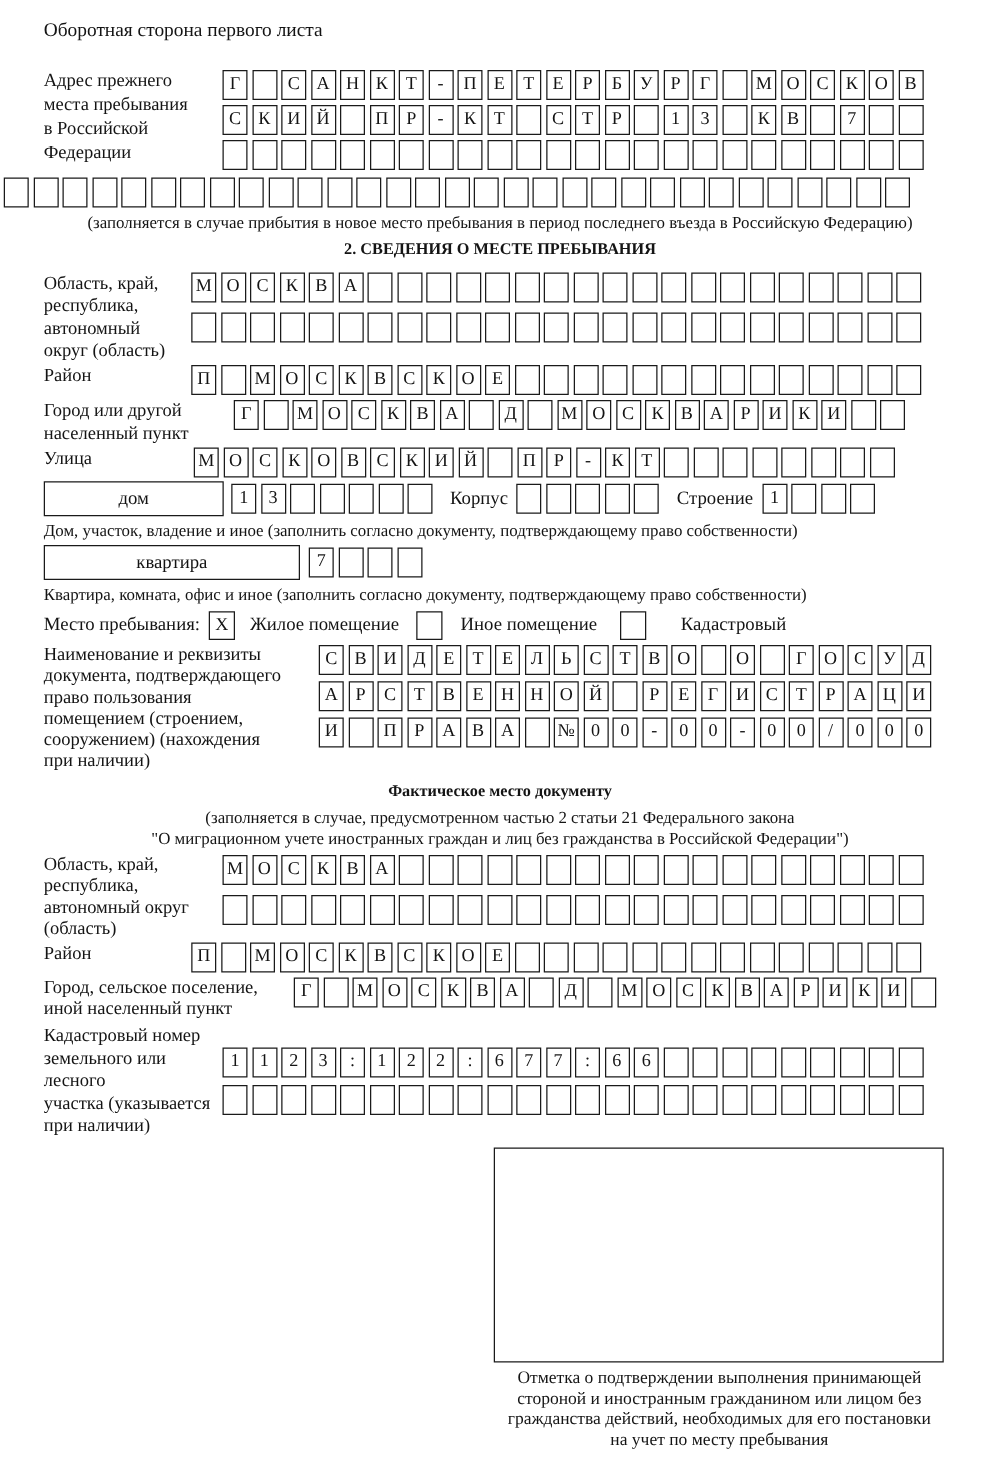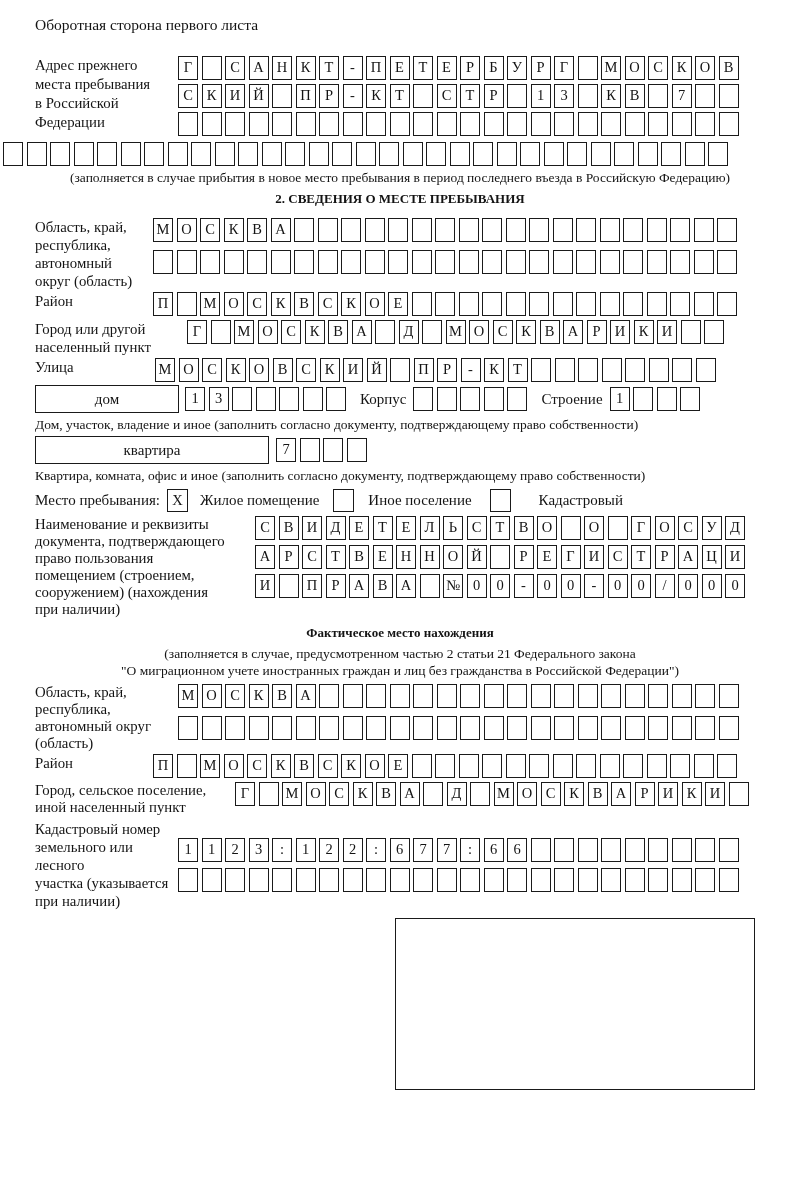--- a/index.html
+++ b/index.html
@@ -354,38 +354,38 @@
     <div class="boxrow" style="margin-left:7px">
         <span class="cb">1</span>
         <span class="cb"></span>
         <span class="cb"></span>
         <span class="cb"></span>
       </div>
   </div>
   <div class="note" style="margin-top:3px">Дом, участок, владение и иное (заполнить согласно документу, подтверждающему право собственности)</div>
 
   <div class="kvrow" style="margin-top:2px">
-    <div class="bigbox" style="width:234px">
+    <div class="bigbox" style="width:205px">
       <span>квартира</span>
     </div>
     <div class="boxrow" style="margin-left:7px">
         <span class="cb">7</span>
         <span class="cb"></span>
         <span class="cb"></span>
         <span class="cb"></span>
       </div>
   </div>
   <div class="note" style="margin-top:3px">Квартира, комната, офис и иное (заполнить согласно документу, подтверждающему право собственности)</div>
 
   <div class="mestorow" style="margin-top:4px">
     <span>Место пребывания:</span>
     <span class="cb chk" style="margin-left:7px">X</span>
     <span style="margin-left:12px">Жилое помещение</span>
     <span class="cb chk" style="margin-left:14px"></span>
-    <span style="margin-left:14px">Иное поселение</span>
+    <span style="margin-left:14px">Иное помещение</span>
     <span class="cb chk" style="margin-left:18px"></span>
     <span style="margin-left:28px">Кадастровый</span>
   </div>
 
   <div class="frow" style="margin-top:4px">
     <div class="lbl" style="width:220px; line-height:17px">Наименование и реквизиты
 документа, подтверждающего
 право пользования
 помещением (строением,
 сооружением) (нахождения
@@ -456,21 +456,21 @@
           <span class="cb">0</span>
           <span class="cb">0</span>
           <span class="cb">/</span>
           <span class="cb">0</span>
           <span class="cb">0</span>
           <span class="cb">0</span>
         </div>
     </div>
   </div>
 
-  <div class="sec-title center800" style="margin-top:5px">Фактическое место нахождения</div>
+  <div class="sec-title center800" style="margin-top:5px">Фактическое место документу</div>
   <div class="note center800" style="margin-top:2px; line-height:17px; white-space:pre-line">(заполняется в случае, предусмотренном частью 2 статьи 21 Федерального закона
 "О миграционном учете иностранных граждан и лиц без гражданства в Российской Федерации")</div>
 
   <div class="frow" style="margin-top:5px">
     <div class="lbl" style="width:143px; line-height:17px">Область, край,
 республика,
 автономный округ
 (область)</div>
     <div class="rcol rcol8">
       <div class="boxrow">
@@ -644,15 +644,19 @@
           <span class="cb"></span>
           <span class="cb"></span>
           <span class="cb"></span>
           <span class="cb"></span>
         </div>
     </div>
   </div>
 
   <div class="stamp-wrap" style="margin-top:8px">
     <div class="stamp-box"></div>
+    <div class="stamp-caption">Отметка о подтверждении выполнения принимающей
+стороной и иностранным гражданином или лицом без
+гражданства действий, необходимых для его постановки
+на учет по месту пребывания</div>
   </div>
 
 </div>
 
 </body></html>

